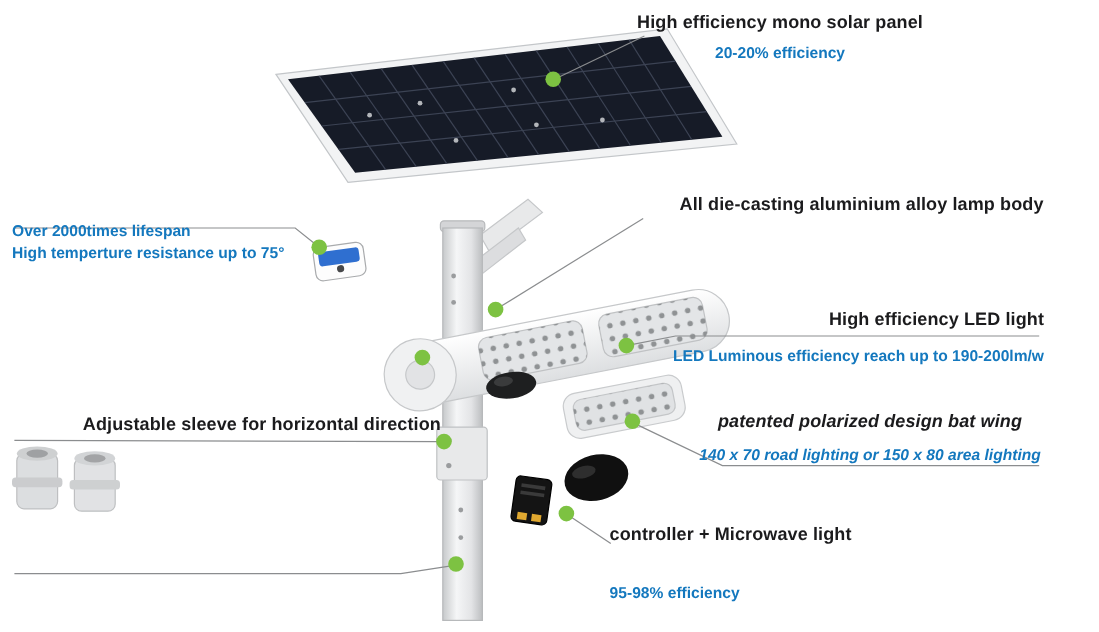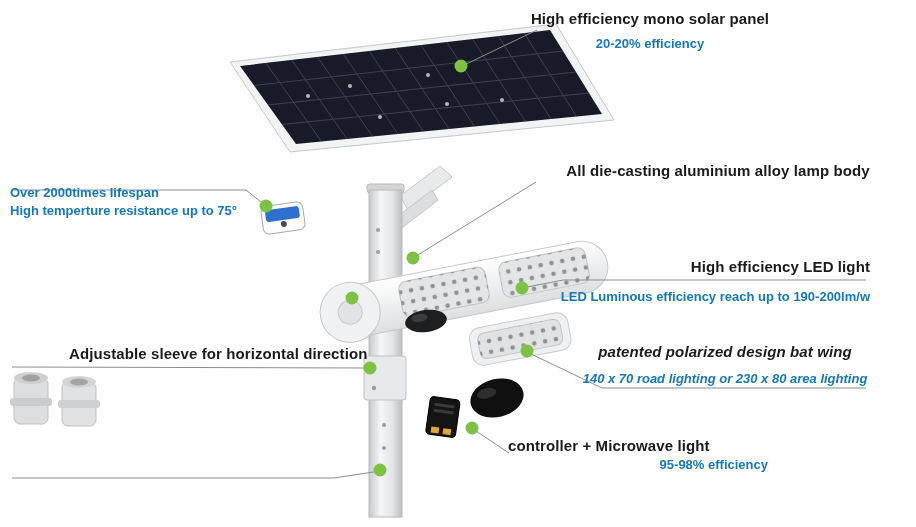--- a/index.html
+++ b/index.html
@@ -178,26 +178,26 @@
     <div class="t">All die-casting aluminium alloy lamp body</div>
   </div>
 
   <div class="ann right" style="right:46px;top:258px;">
     <div class="t">High efficiency LED light</div>
     <div class="d" style="margin-top:12px;">LED Luminous efficiency reach up to 190-200lm/w</div>
   </div>
 
   <div class="ann center" style="right:36px;top:340px;width:310px;font-style:italic;">
     <div class="t lh24">patented polarized design bat wing</div>
-    <div class="d" style="margin-top:6px;">140 x 70 road lighting or 230 x 80 area lighting</div>
+    <div class="d" style="margin-top:6px;">140 x 70 road lighting or 150 x 80 area lighting</div>
   </div>
 
   <div class="ann" style="left:22px;top:345px;margin-left:47px;">
     <div class="t">Adjustable sleeve for horizontal direction</div>
   </div>
 
 
   <div class="ann" style="left:508px;top:437px;width:260px;">
     <div class="t lh18">controller + Microwave light</div>
-    <div class="d center" style="margin-top:0;text-align:right;">95-98% efficiency</div>
+    <div class="d center" style="margin-top:29px;text-align:left;">95-98% efficiency</div>
   </div>
 
 </div>
 
 </body></html>

